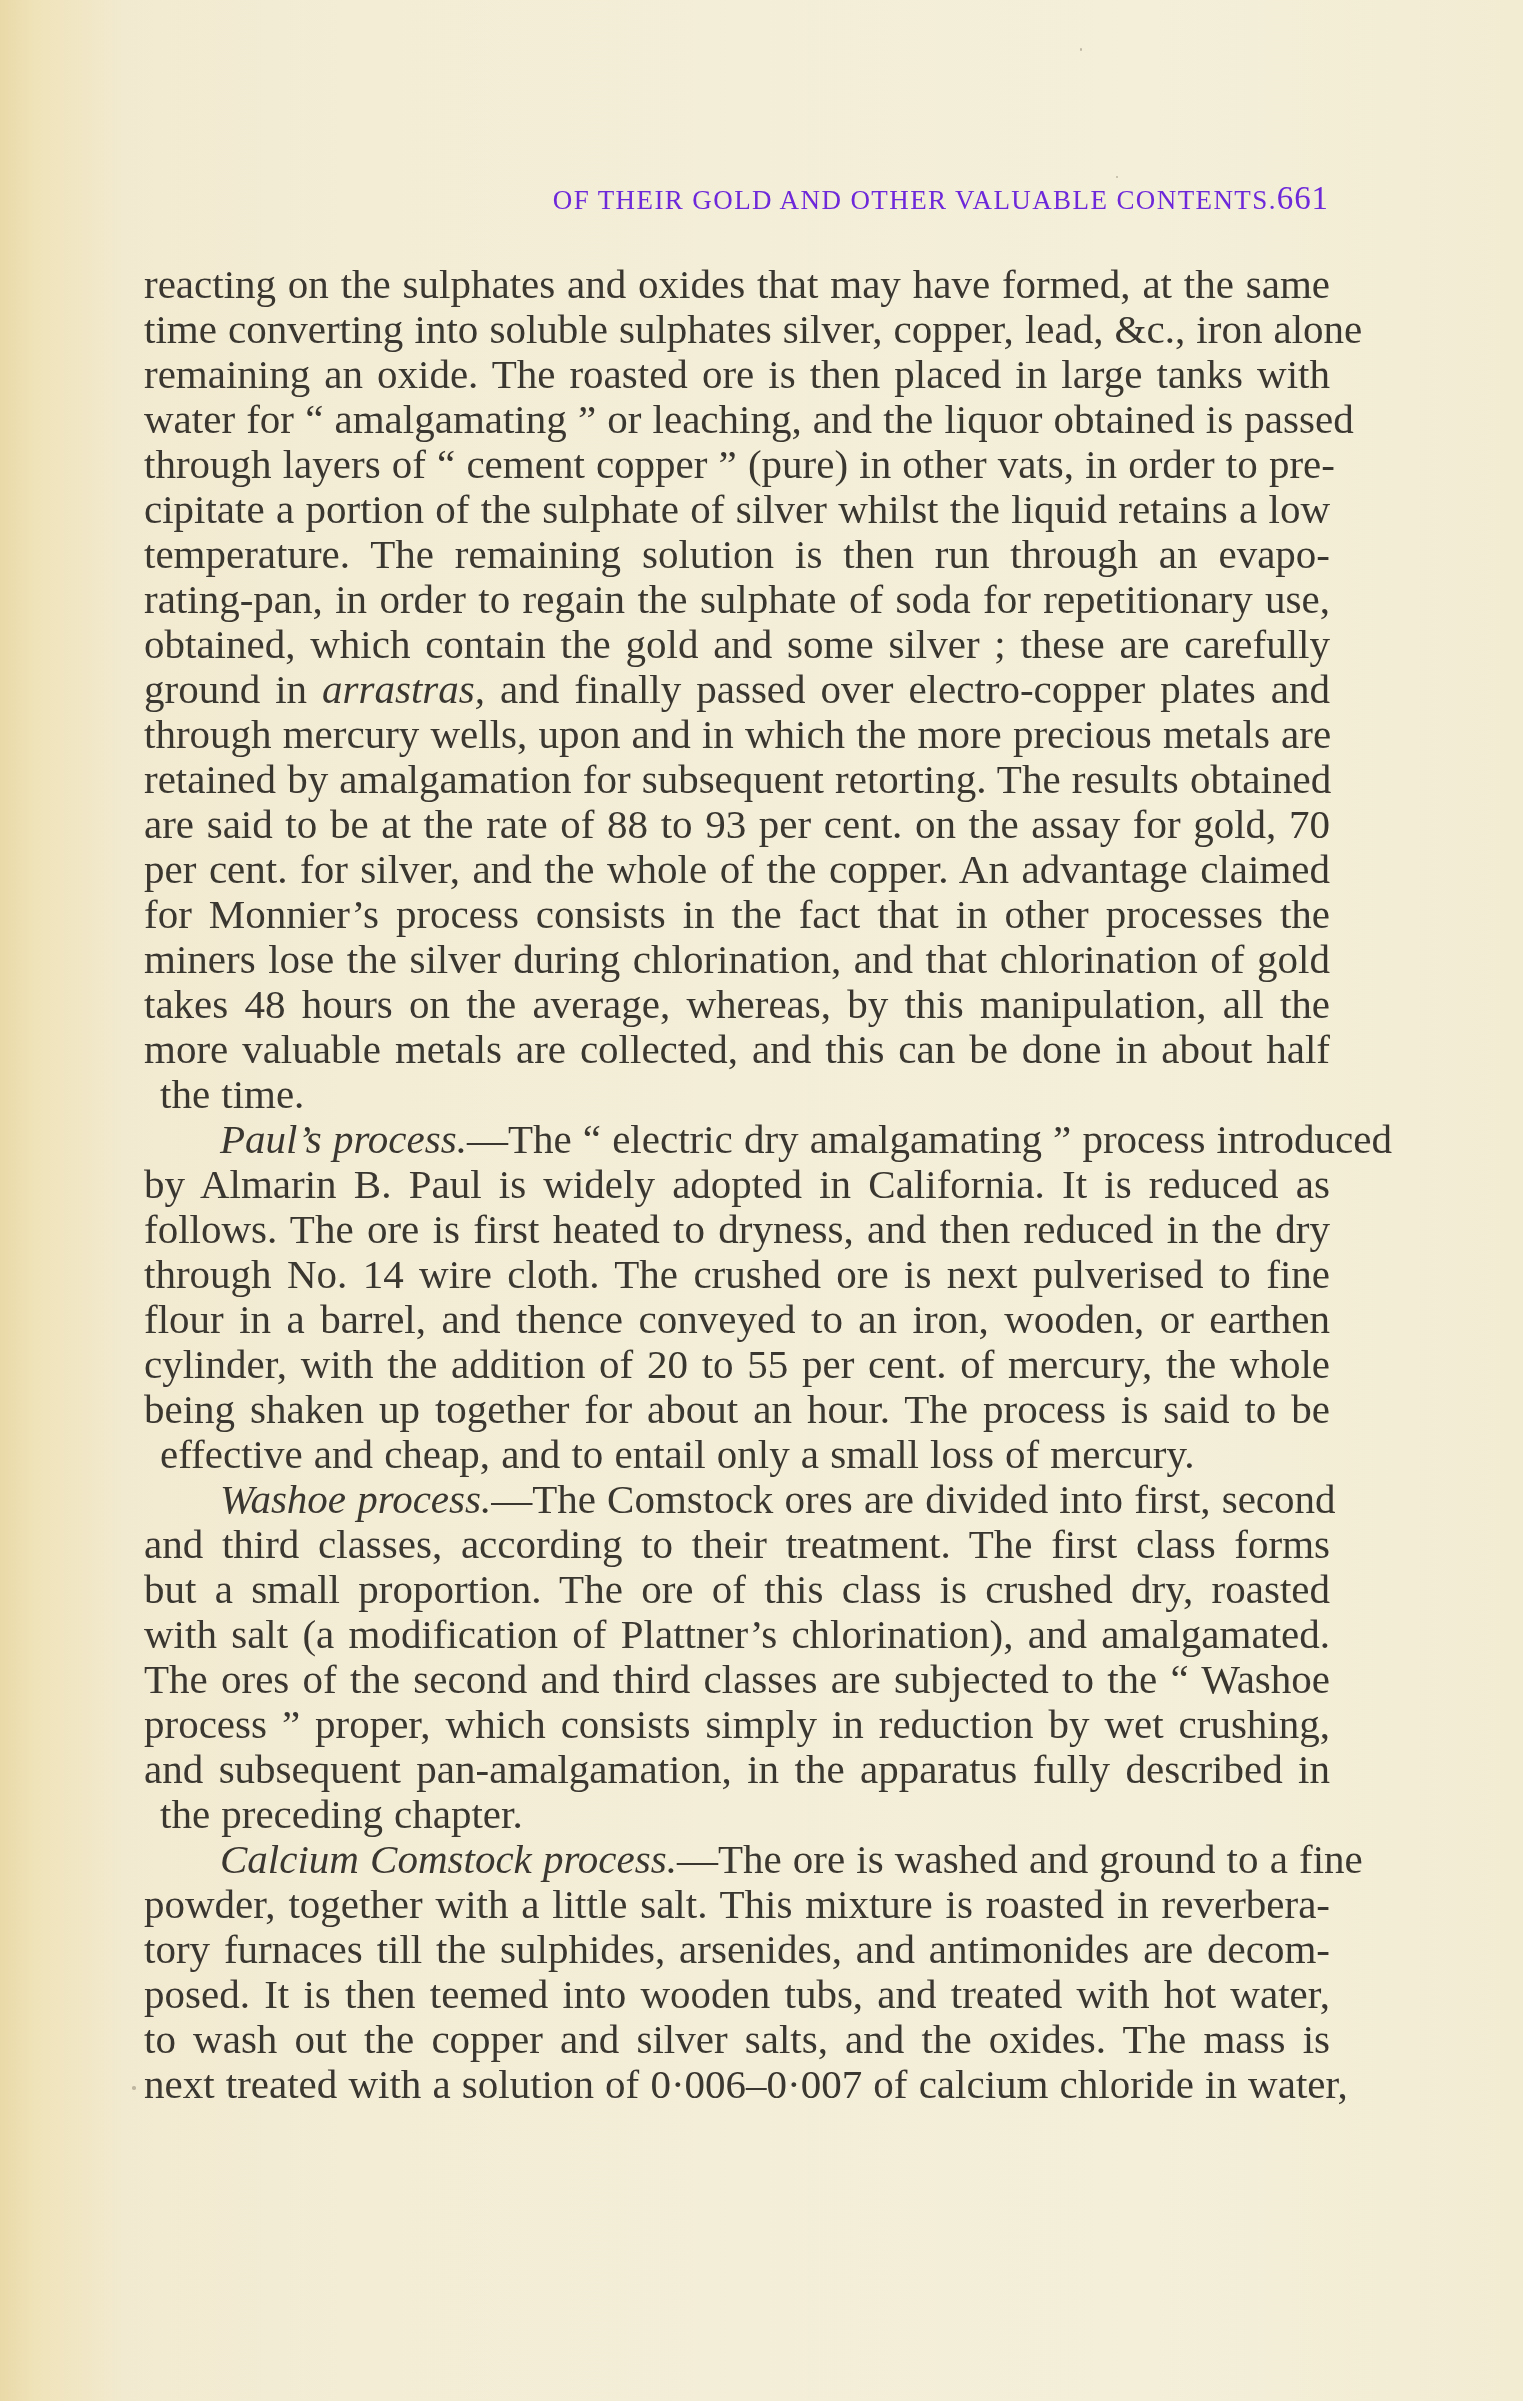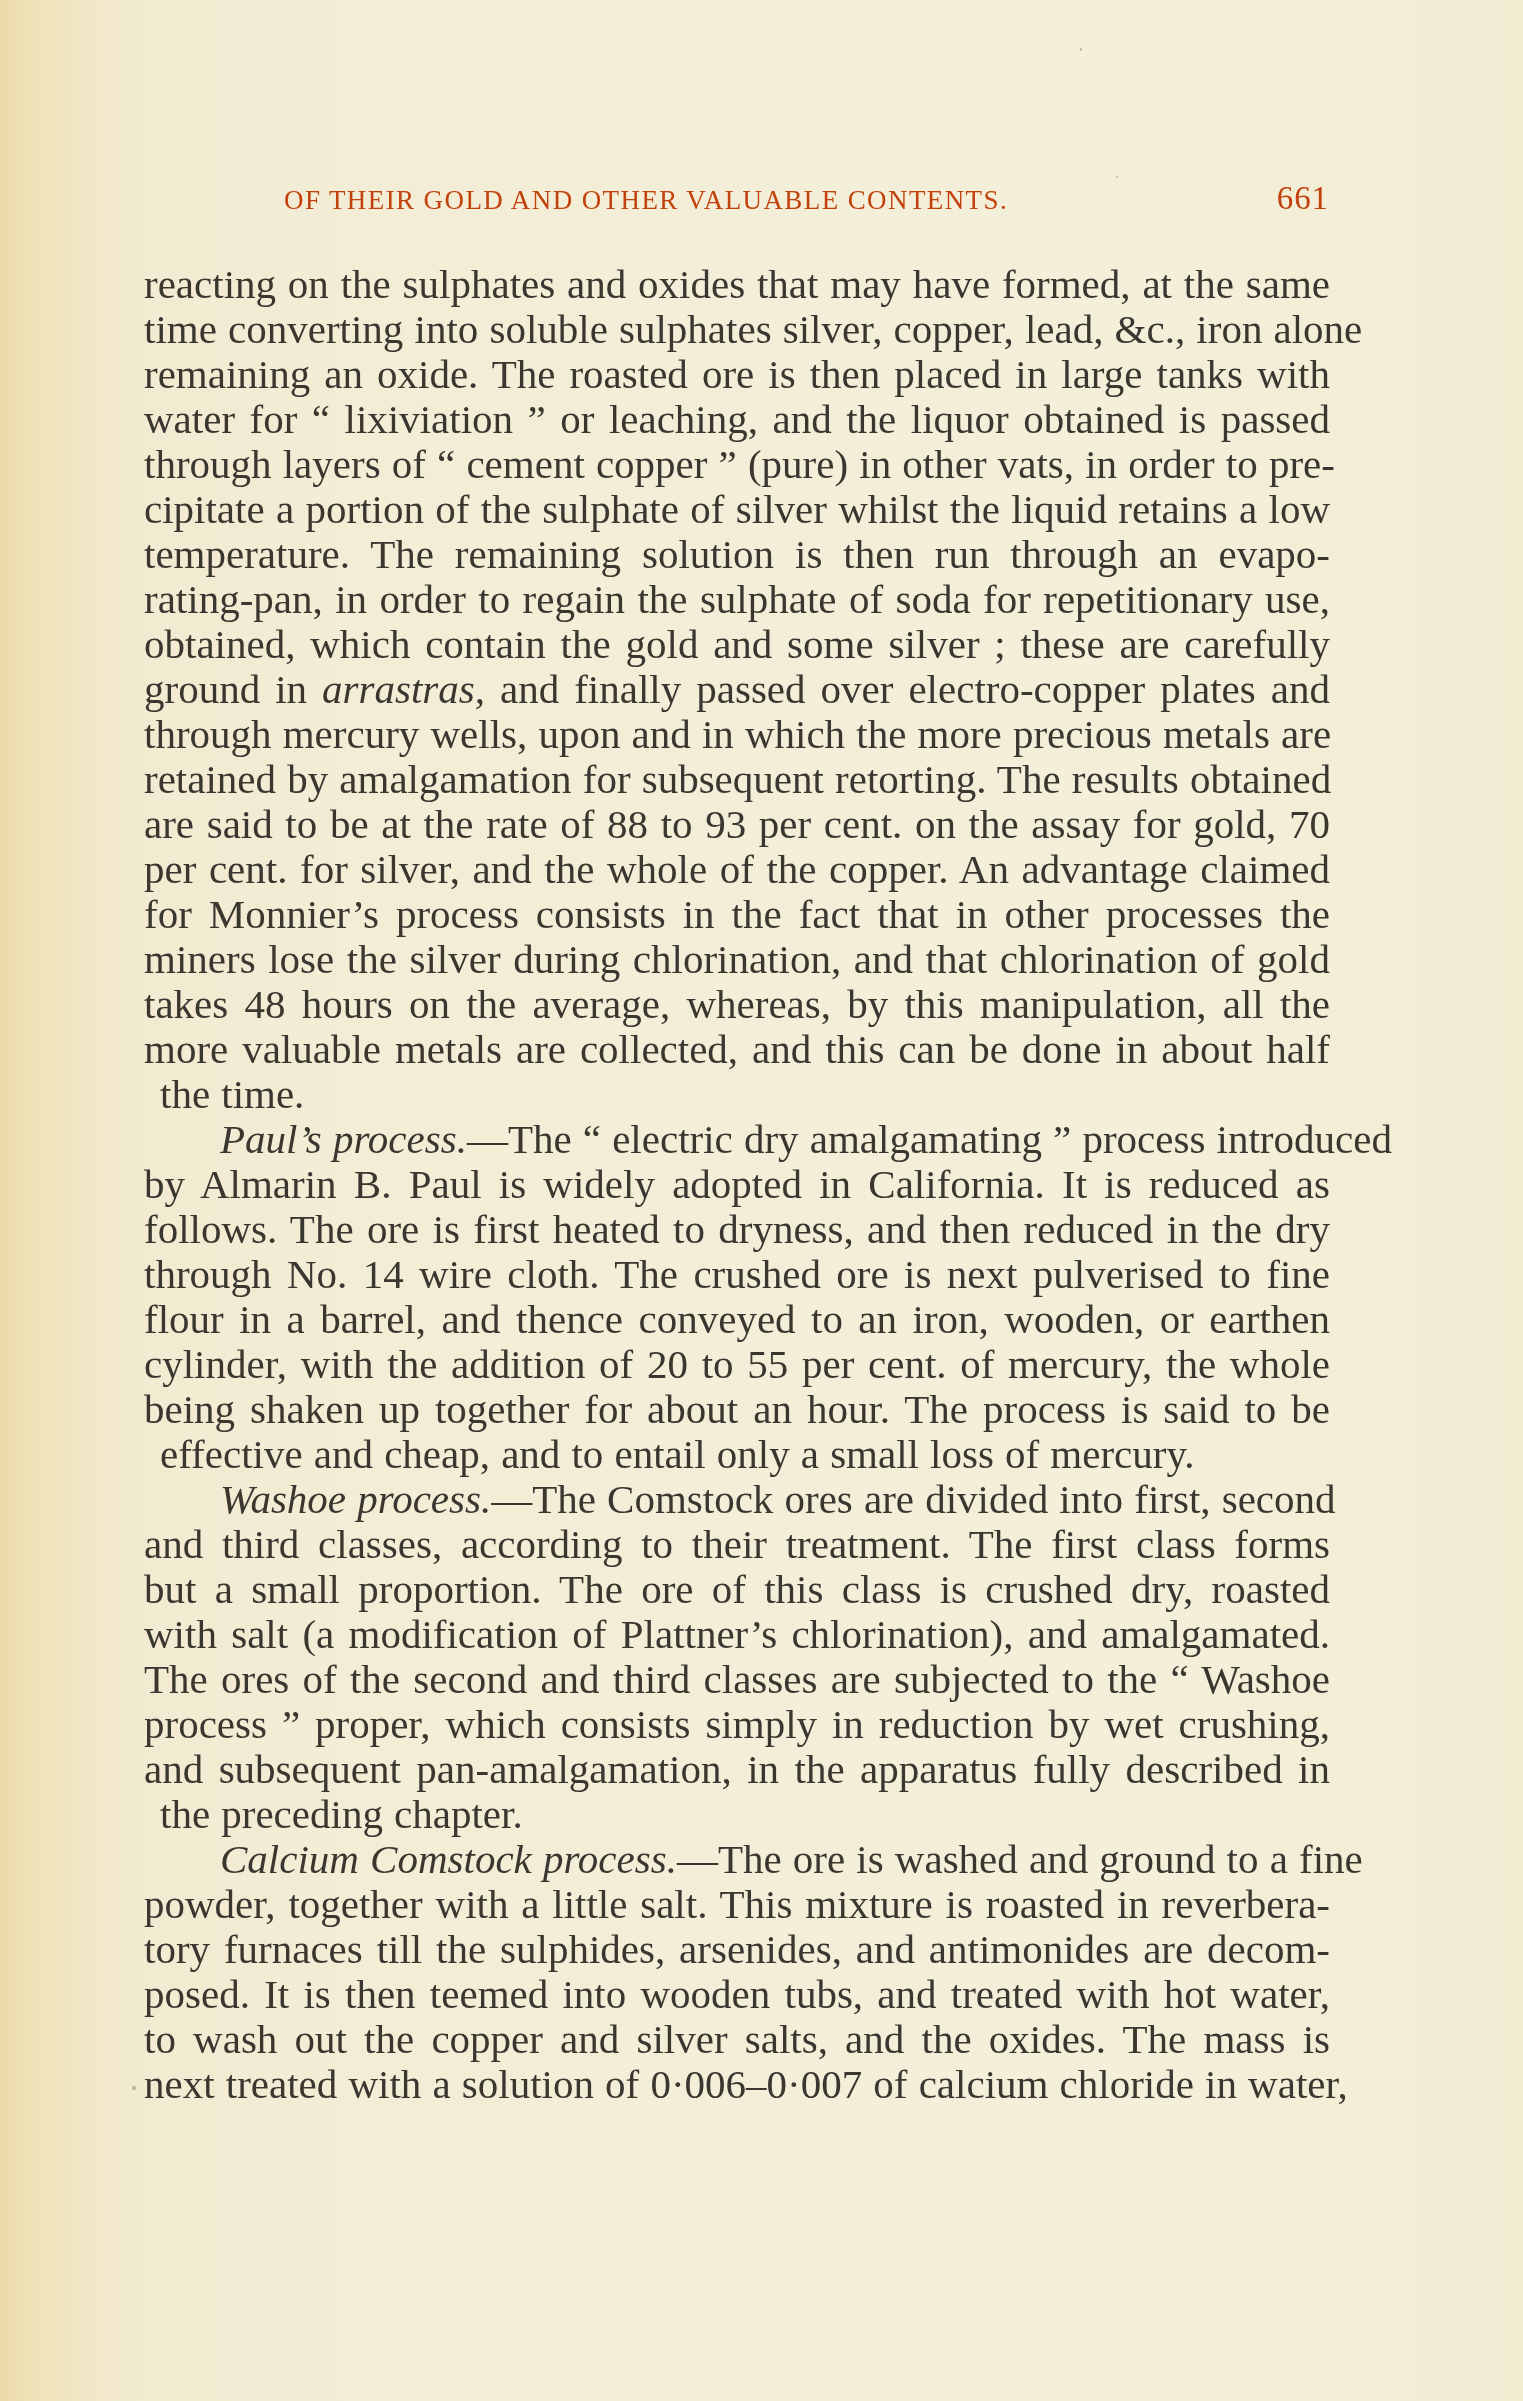--- a/index.html
+++ b/index.html
@@ -21,25 +21,25 @@
     width: 1524px;
     height: 2401px;
   }
   .running-head {
     position: absolute;
     top: 180px;
     left: 284px;
     width: 1045px;
     height: 44px;
     display: flex;
-    justify-content: space-between;
+    justify-content: flex-end;
     align-items: baseline;
     font-size: 29px;
     letter-spacing: 1.1px;
-    color: #c2410c;
+    color: #6d28d9;
   }
   .running-head .title {
     font-size: 27px;
     letter-spacing: 1.4px;
   }
   .running-head .page-number {
     font-size: 33px;
     letter-spacing: 0.9px;
   }
   .body-text {
@@ -83,21 +83,21 @@
   <div class="running-head">
     <span class="title">OF THEIR GOLD AND OTHER VALUABLE CONTENTS.</span>
     <span class="page-number">661</span>
   </div>
 
   <div class="body-text">
 
     <span class="line">reacting on the sulphates and oxides that may have formed, at the same</span>
     <span class="line">time converting into soluble sulphates silver, copper, lead, &amp;c., iron alone</span>
     <span class="line">remaining an oxide.  The roasted ore is then placed in large tanks with</span>
-    <span class="line">water for “ lixiviation ” or leaching, and the liquor obtained is passed</span>
+    <span class="line">water for “ amalgamating ” or leaching, and the liquor obtained is passed</span>
     <span class="line">through layers of “ cement copper ” (pure) in other vats, in order to pre-</span>
     <span class="line">cipitate a portion of the sulphate of silver whilst the liquid retains a low</span>
     <span class="line">temperature.  The remaining solution is then run through an evapo-</span>
     <span class="line">rating-pan, in order to regain the sulphate of soda for repetitionary use,</span>
     <span class="line">obtained, which contain the gold and some silver ; these are carefully</span>
     <span class="line"><span>ground in </span><em class="run-in">arrastras,</em><span> and finally passed over electro-copper plates and</span></span>
     <span class="line">through mercury wells, upon and in which the more precious metals are</span>
     <span class="line">retained by amalgamation for subsequent retorting.  The results obtained</span>
     <span class="line">are said to be at the rate of 88 to 93 per cent. on the assay for gold, 70</span>
     <span class="line">per cent. for silver, and the whole of the copper.  An advantage claimed</span>

